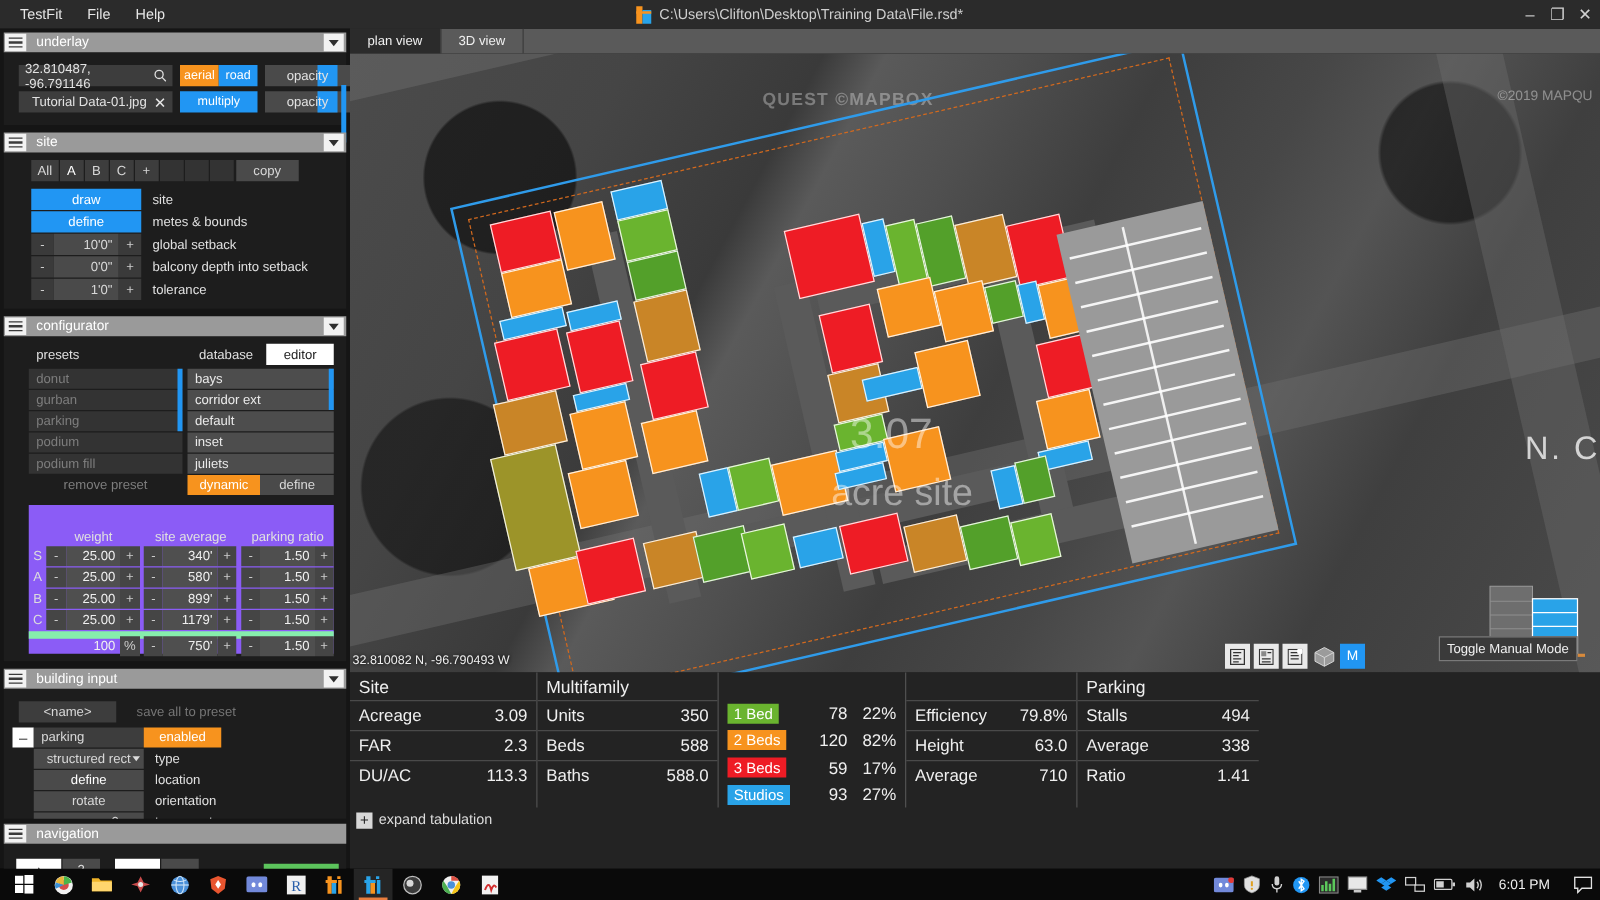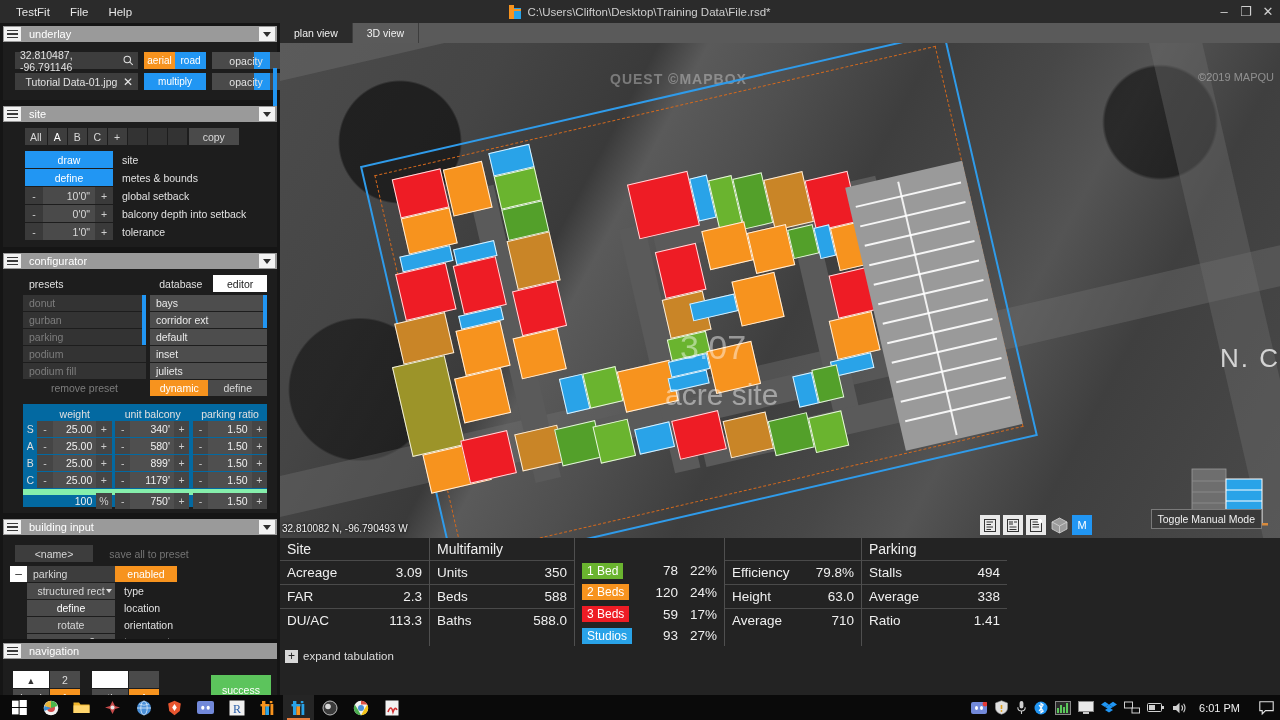--- a/index.html
+++ b/index.html
@@ -85,21 +85,21 @@
   .cfg-left .sb { position:absolute; right:0; top:0; width:4px; height:50px; background:#2196f3; }
   .cfg-right { width:120px; margin-left:4px; position:relative; }
   .cfg-right .it { height:16px; background:#4d4d4d; margin-bottom:1px; display:flex; align-items:center;
                    padding-left:6px; font-size:10.5px; color:#eaeaea; }
   .cfg-right .sb { position:absolute; right:0; top:0; width:4px; height:33px; background:#2196f3; }
   .cfg-right .last { display:flex; margin-bottom:0; }
   .cfg-right .last > div { height:16px; display:flex; align-items:center; justify-content:center;
                            font-size:10.5px; flex:1; }
 
   
-  .unit { margin:8px 10px 0 20px; background:#0369a1; padding:2px 0 1px 0; }
+  .unit { margin:8px 10px 0 20px; background:#8b5cf6; padding:18px 0 1px 0; }
   .unit .hdr { display:flex; height:15px; align-items:center; }
   .unit .hdr > div { font-size:10.5px; color:#e0e0e0; text-align:center;}
   .unit .r { display:flex; height:16px; align-items:center; margin-bottom:1px;}
   .unit .k { width:16px; text-align:center; font-size:10.5px; color:#ddd; }
   .unit .mn,.unit .pl { width:17px; height:16px; background:#454545; display:flex; align-items:center;
                         justify-content:center; font-size:10.5px; color:#ccc;}
   .unit .vl { width:48px; height:16px; background:#4f4f4f; display:flex; align-items:center;
               justify-content:flex-end; padding-right:4px; font-size:10.5px; color:#f0f0f0;}
   .unit .sep { width:4px; }
   .unit .tot { border-top:6px solid #86efac; padding-top:2px; }
@@ -392,21 +392,21 @@
             </div>
             <div class="sb"></div>
           </div>
         </div>
 
         <div class="unit">
           <div class="hdr">
             <div style="width:16px"></div>
             <div style="width:83px">weight</div>
             <div style="width:4px"></div>
-            <div style="width:82px">unit balcony</div>
+            <div style="width:82px">site average</div>
             <div style="width:4px"></div>
             <div style="width:82px">parking ratio</div>
           </div>
 
           <div class="r">
             <div class="k">S</div>
             <div class="mn">-</div>
             <div class="vl">25.00</div>
             <div class="pl">+</div>
             <div class="sep"></div>
@@ -782,21 +782,21 @@
             <span class="chip" style="background:#6ab42f">1 Bed</span>
             <span style="display:flex;gap:12px;">
                 <span>78</span>
                 <span>22%</span>
               </span>
           </div>
           <div class="trow" style="border-top:none;height:22px;">
             <span class="chip" style="background:#f7931e">2 Beds</span>
             <span style="display:flex;gap:12px;">
                 <span>120</span>
-                <span>24%</span>
+                <span>82%</span>
               </span>
           </div>
           <div class="trow" style="border-top:none;height:22px;">
             <span class="chip" style="background:#ee1c25">3 Beds</span>
             <span style="display:flex;gap:12px;">
                 <span>59</span>
                 <span>17%</span>
               </span>
           </div>
           <div class="trow" style="border-top:none;height:21px;">

